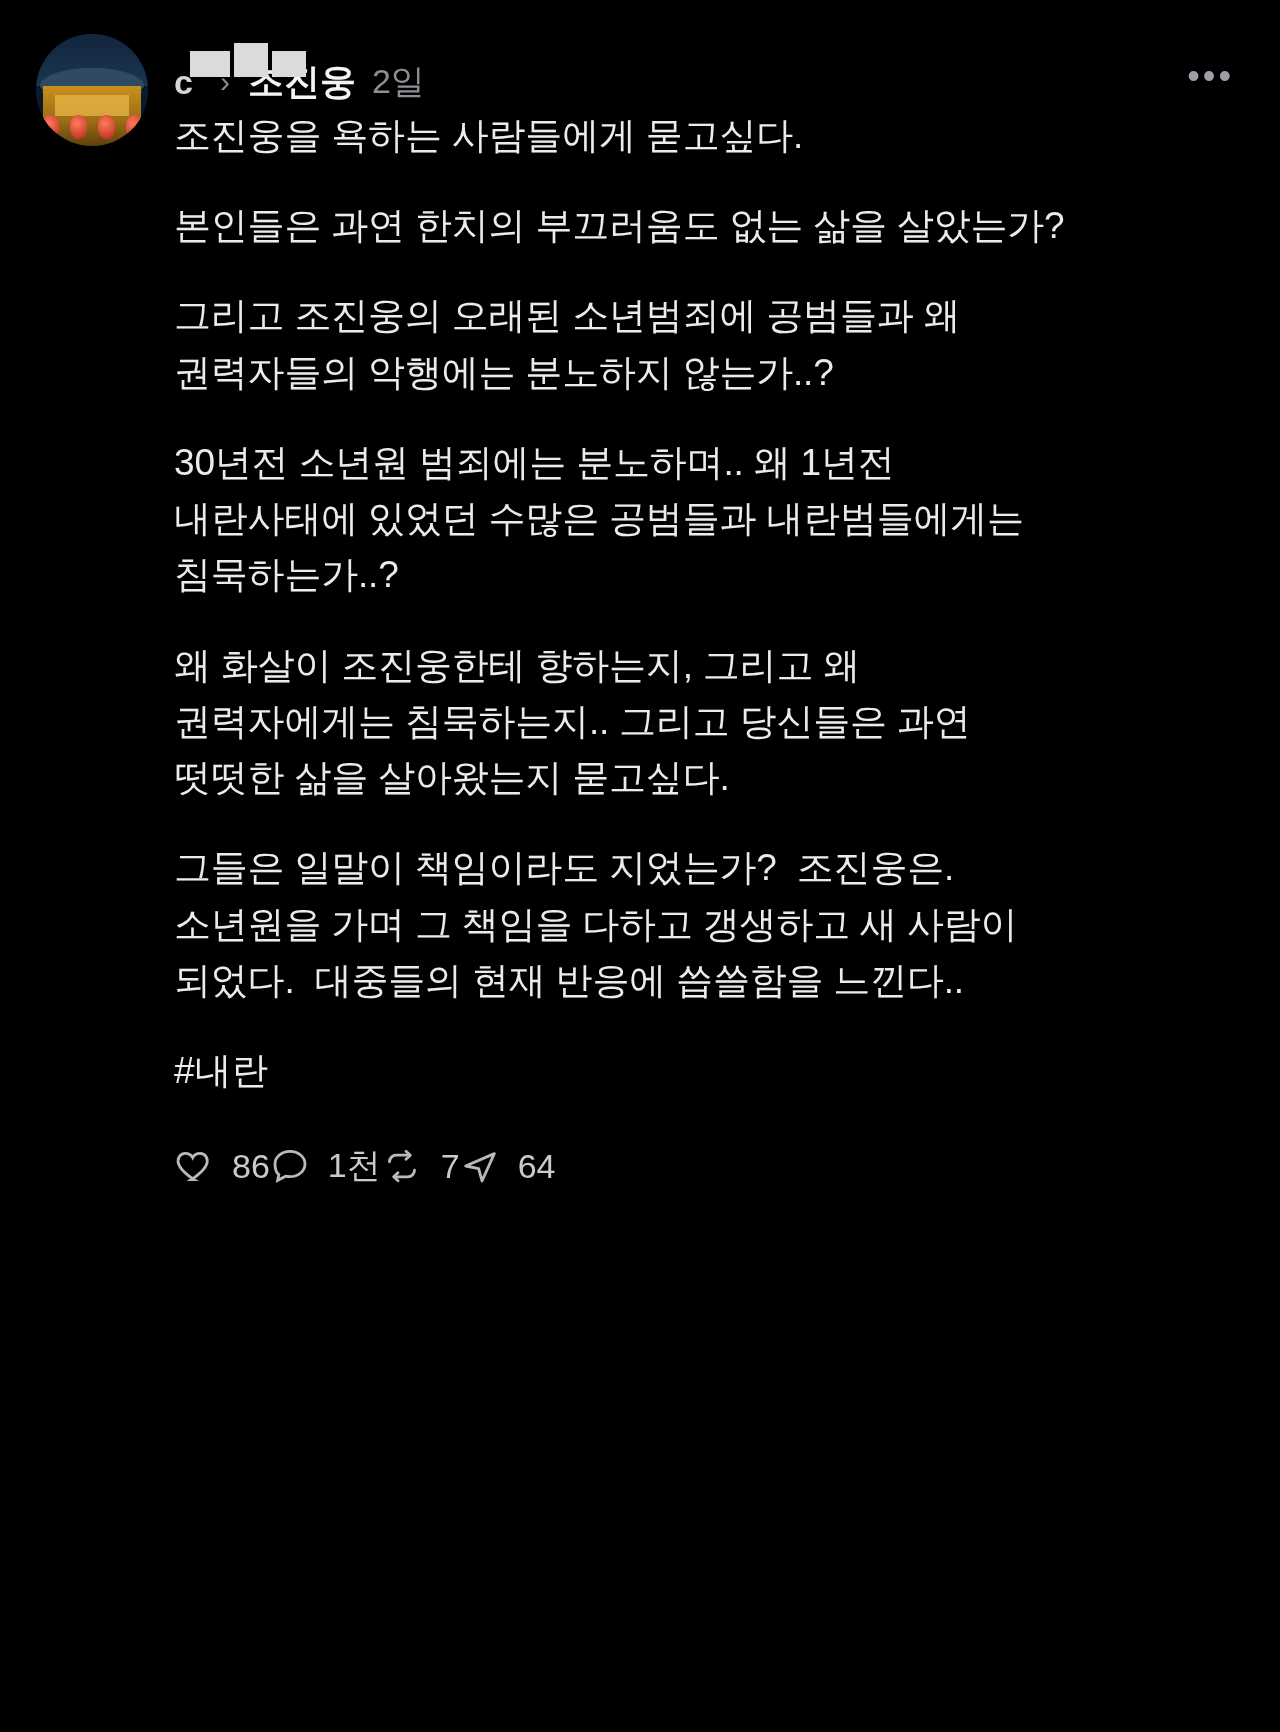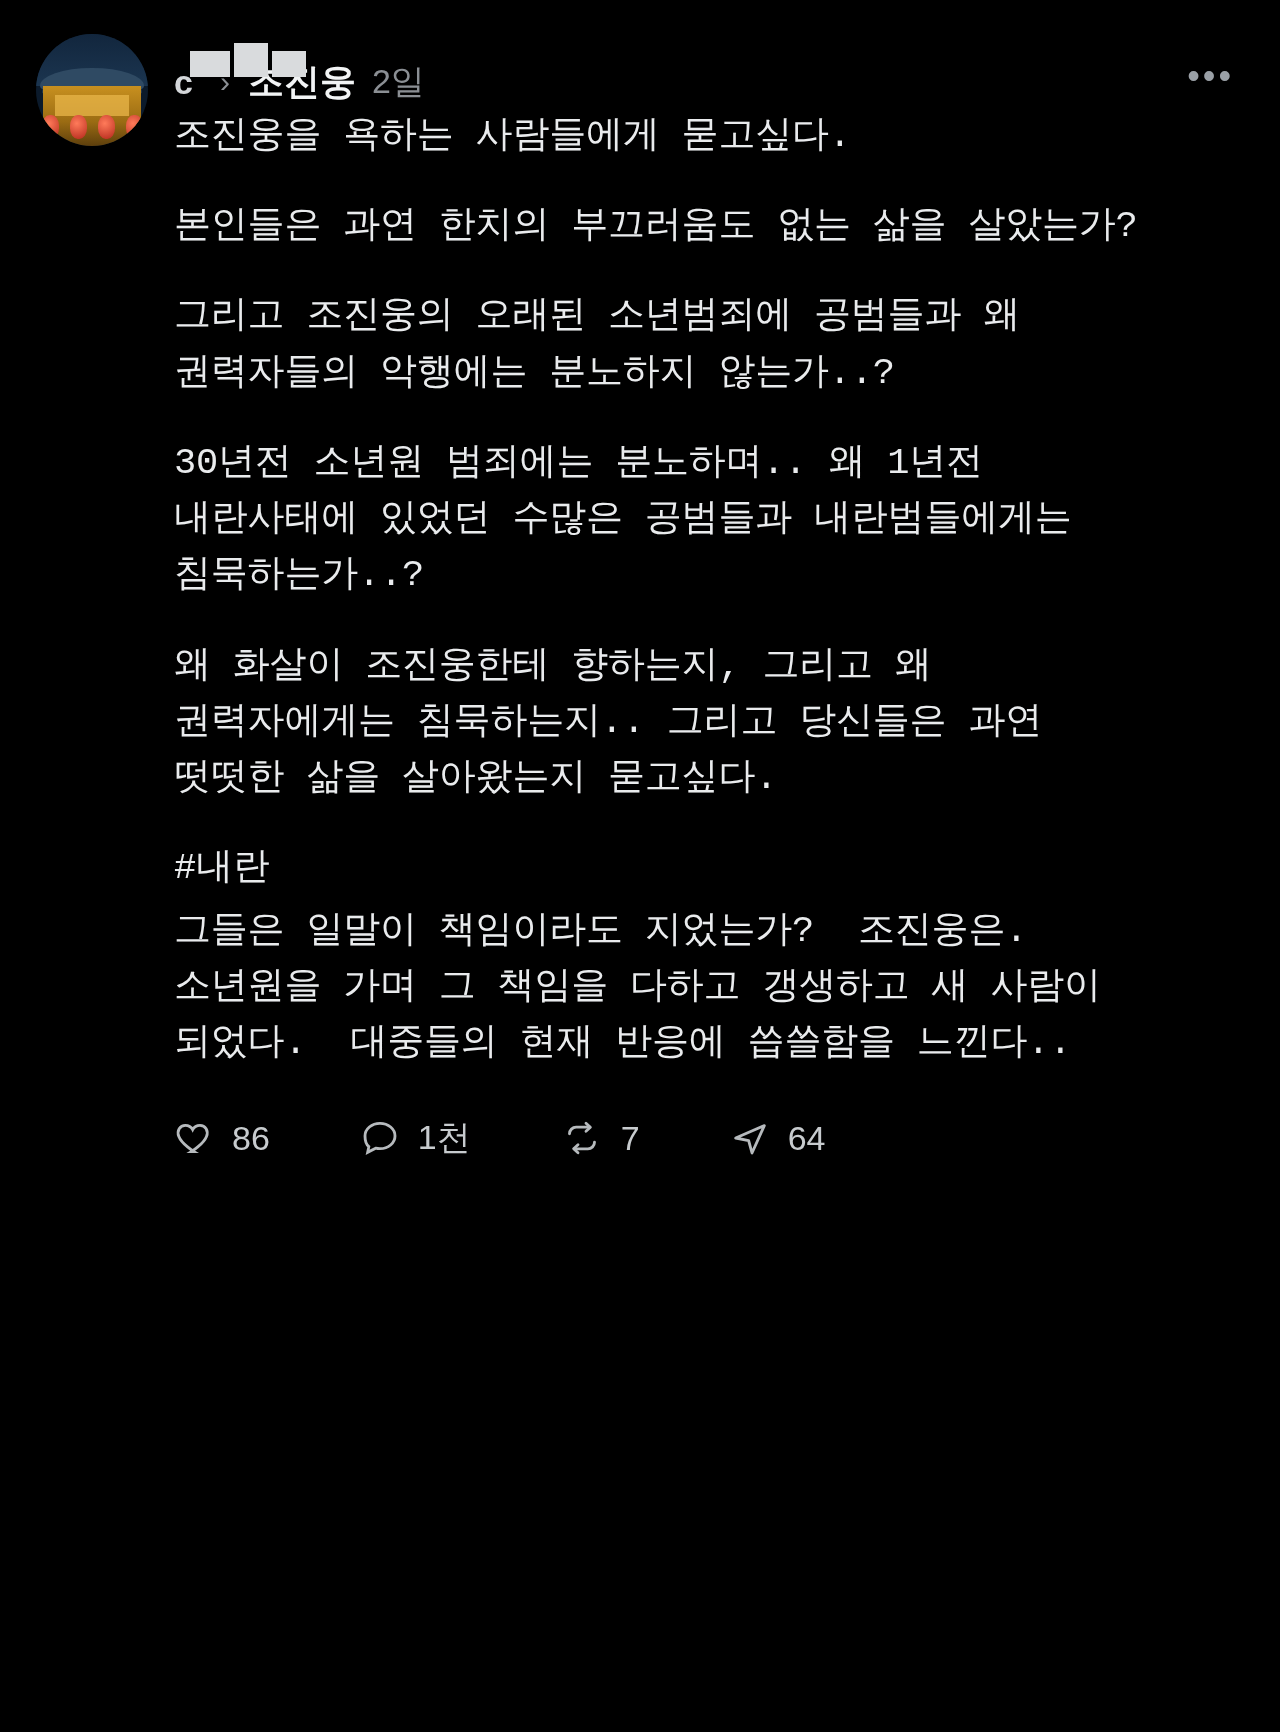--- a/index.html
+++ b/index.html
@@ -142,41 +142,39 @@
     letter-spacing: 3px;
     padding: 10px 6px 22px 20px;
     cursor: pointer;
     user-select: none;
   }
 
   .post-body {
     margin-left: 138px;
     margin-top: -14px;
     padding-right: 40px;
-    font-family: Liberation Mono, monospace;
   }
 
   .para {
     font-size: 37px;
     line-height: 1.52;
     color: #e9ebed;
     margin: 0 0 34px 0;
     font-weight: 400;
     white-space: pre-wrap;
     word-break: keep-all;
     letter-spacing: -0.2px;
   }
   .para.tight { margin-bottom: 6px; }
 
   .actions {
     margin-left: 138px;
     margin-top: 44px;
     display: flex;
     align-items: center;
-    gap: 90px;
   }
   .action {
     display: flex;
     align-items: center;
     gap: 18px;
     color: #b6babd;
     font-size: 34px;
     cursor: pointer;
     user-select: none;
   }
@@ -226,24 +224,24 @@
     <p class="para">조진웅을 욕하는 사람들에게 묻고싶다.</p>
     <p class="para">본인들은 과연 한치의 부끄러움도 없는 삶을 살았는가?</p>
     <p class="para">그리고 조진웅의 오래된 소년범죄에 공범들과 왜
 권력자들의 악행에는 분노하지 않는가..?</p>
     <p class="para">30년전 소년원 범죄에는 분노하며.. 왜 1년전
 내란사태에 있었던 수많은 공범들과 내란범들에게는
 침묵하는가..?</p>
     <p class="para">왜 화살이 조진웅한테 향하는지, 그리고 왜
 권력자에게는 침묵하는지.. 그리고 당신들은 과연
 떳떳한 삶을 살아왔는지 묻고싶다.</p>
-    <p class="para tight">#내란</p>
     <p class="para">그들은 일말이 책임이라도 지었는가?  조진웅은.
 소년원을 가며 그 책임을 다하고 갱생하고 새 사람이
 되었다.  대중들의 현재 반응에 씁쓸함을 느낀다..</p>
+    <p class="para tight">#내란</p>
   </div>
 
   <div class="actions">
 
     <div class="action">
       <span>
         <svg width="40" height="40" viewBox="0 0 24 24" fill="none" stroke="#b6babd" stroke-width="1.7">
           <path d="M12 20.2s-7.3-4.5-9.1-9.1C1.5 7.6 3.6 4.4 6.8 4.4c2 0 3.6 1.1 4.4 2.6.8-1.5 2.4-2.6 4.4-2.6 3.2 0 5.3 3.2 3.9 6.7-1.8 4.6-9.1 9.1-9.1 9.1z"></path>
         </svg>
       </span>

